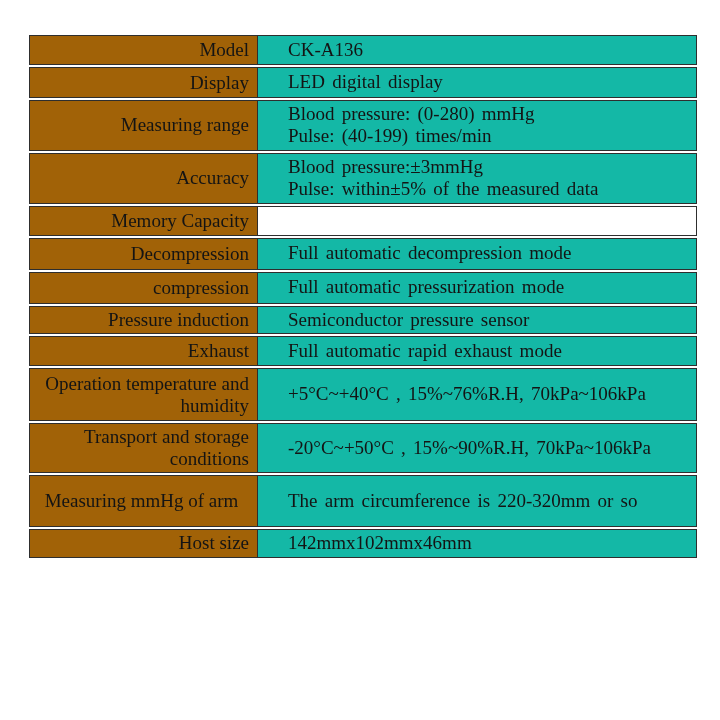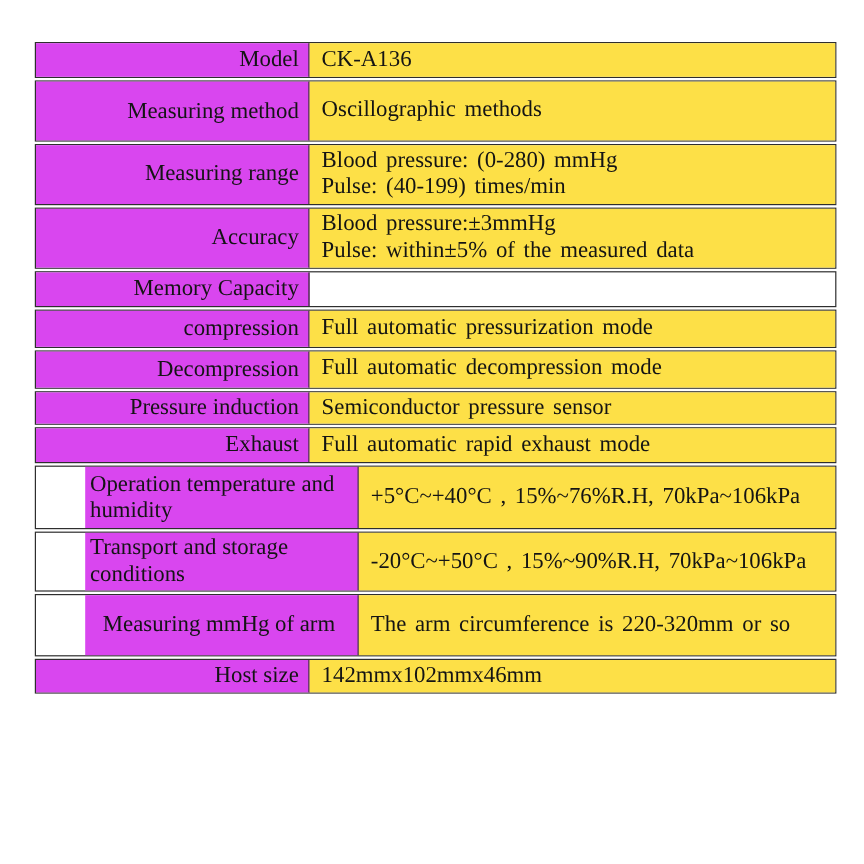--- a/index.html
+++ b/index.html
@@ -27,64 +27,63 @@
     align-items: stretch;
     border: 1px solid #2e2e2e;
     margin-bottom: 2px;
     box-sizing: border-box;
     background: #ffffff;
   }
   .label-cell {
     width: 228px;
     flex: 0 0 228px;
     box-sizing: border-box;
-    background: #d946ef;
+    background: #a16207;
     border-right: 1px solid #2e2e2e;
     display: flex;
     flex-direction: column;
     justify-content: center;
     align-items: flex-end;
     text-align: right;
     padding: 2px 8px 2px 4px;
     font-size: 19px;
     line-height: 1.15;
   }
   .label-cell.center {
     align-items: center;
-    text-align: left;
-    margin-left: 41px;
+    text-align: right;
   }
   .value-cell {
     flex: 1 1 auto;
     display: flex;
     flex-direction: column;
     justify-content: center;
-    padding: 2px 6px 2px 10px;
+    padding: 2px 6px 2px 30px;
     font-size: 19px;
     line-height: 1.18;
     word-spacing: 2.5px;
-    background: #fde047;
+    background: #14b8a6;
   }
 </style>
 </head>
 <body>
 
 <div class="page">
   <div class="spec-table">
 
     <div class="row" style="min-height:30px">
       <div class="label-cell">Model</div>
       <div class="value-cell">CK-A136</div>
     </div>
 
+    <div class="row" style="min-height:31px">
+      <div class="label-cell">Display</div>
+      <div class="value-cell">LED digital display</div>
+    </div>
 
-    <div class="row" style="min-height:51px">
-      <div class="label-cell">Measuring method</div>
-      <div class="value-cell">Oscillographic methods</div>
-    </div>
 
     <div class="row" style="min-height:48px">
       <div class="label-cell">Measuring range</div>
       <div class="value-cell">
         <div>Blood pressure: (0-280) mmHg</div>
         <div>Pulse: (40-199) times/min</div>
       </div>
     </div>
 
     <div class="row" style="min-height:48px">
@@ -93,27 +92,27 @@
         <div>Blood pressure:±3mmHg</div>
         <div>Pulse: within±5% of the measured data</div>
       </div>
     </div>
 
     <div class="row" style="min-height:30px">
       <div class="label-cell">Memory Capacity</div>
     </div>
 
     <div class="row" style="min-height:32px">
-      <div class="label-cell">compression</div>
-      <div class="value-cell">Full automatic pressurization mode</div>
+      <div class="label-cell">Decompression</div>
+      <div class="value-cell">Full automatic decompression mode</div>
     </div>
 
     <div class="row" style="min-height:32px">
-      <div class="label-cell">Decompression</div>
-      <div class="value-cell">Full automatic decompression mode</div>
+      <div class="label-cell">compression</div>
+      <div class="value-cell">Full automatic pressurization mode</div>
     </div>
 
     <div class="row" style="min-height:28px">
       <div class="label-cell">Pressure induction</div>
       <div class="value-cell">Semiconductor pressure sensor</div>
     </div>
 
     <div class="row" style="min-height:30px">
       <div class="label-cell">Exhaust</div>
       <div class="value-cell">Full automatic rapid exhaust mode</div>

